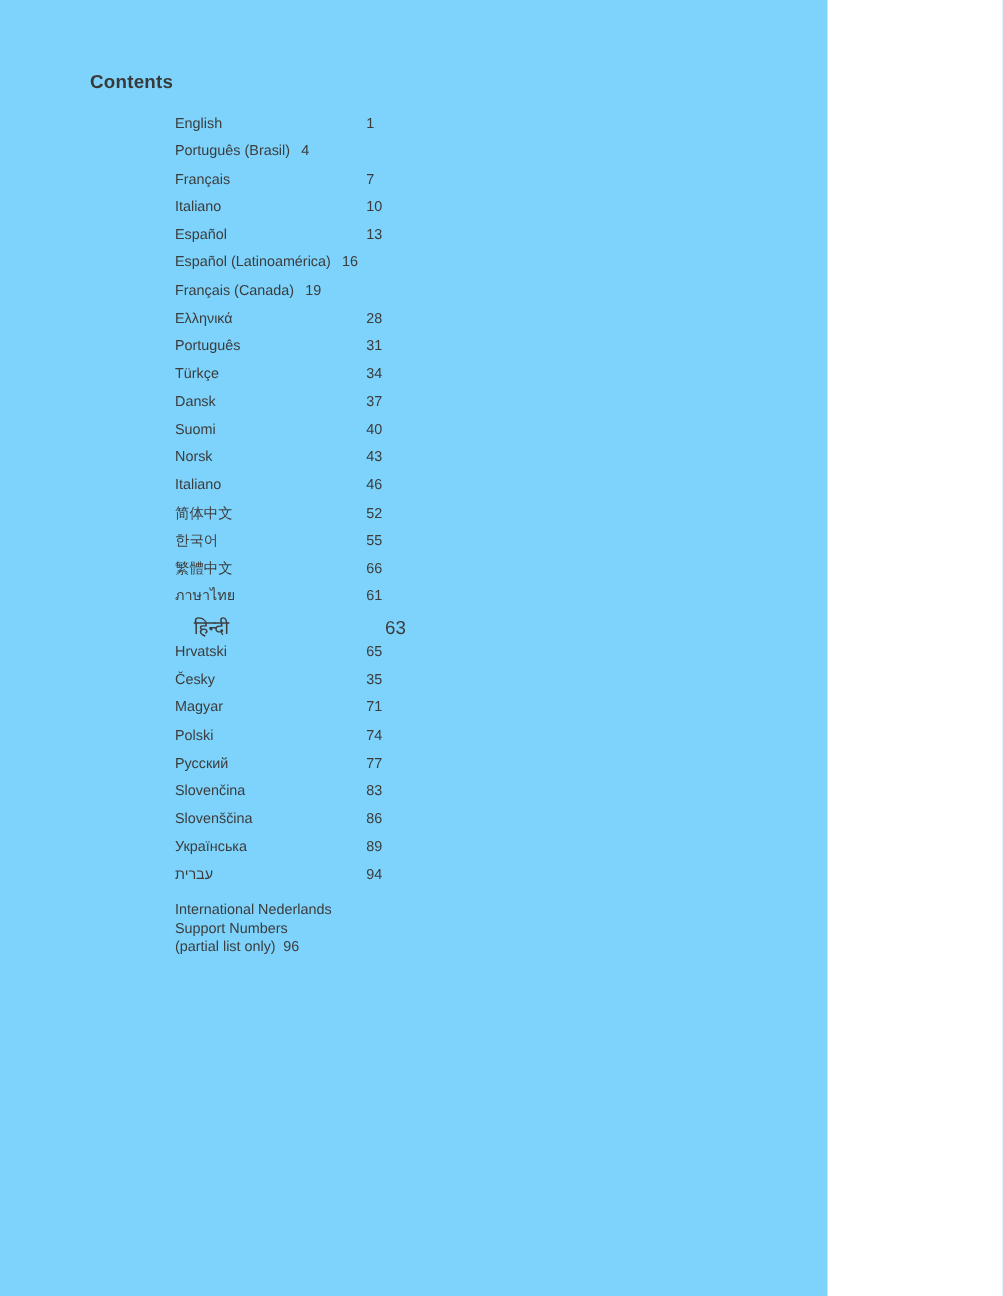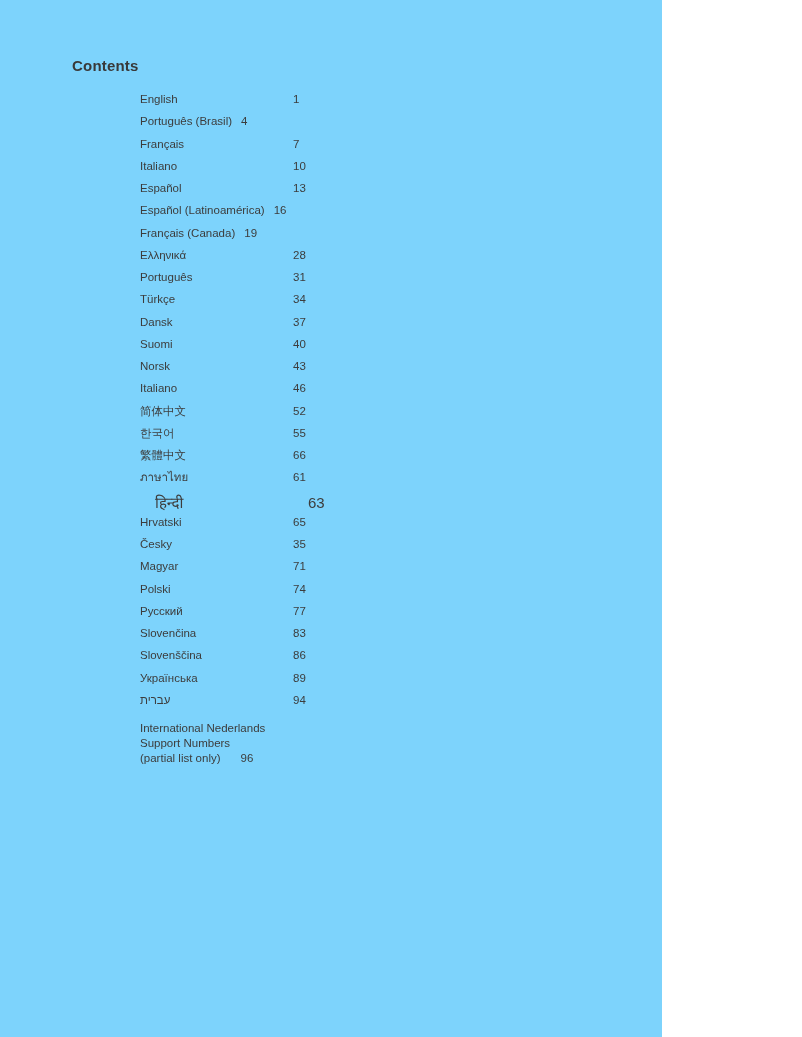--- a/index.html
+++ b/index.html
@@ -53,21 +53,21 @@
   .toc-row .page-num {
     text-align: left;
   }
   .toc-block {
     margin-top: 4px;
     width: 160px;
     font-size: 11.5px;
     line-height: 15px;
   }
   .toc-block .page-num {
-    margin-left: 20px;
+    margin-left: 6px;
   }
 </style>
 </head>
 <body>
 
 <div class="page">
   <h1 class="heading">Contents</h1>
   <div class="toc-list" id="toc-list">
       <div class="toc-row tab">
         <span class="label">English</span>

